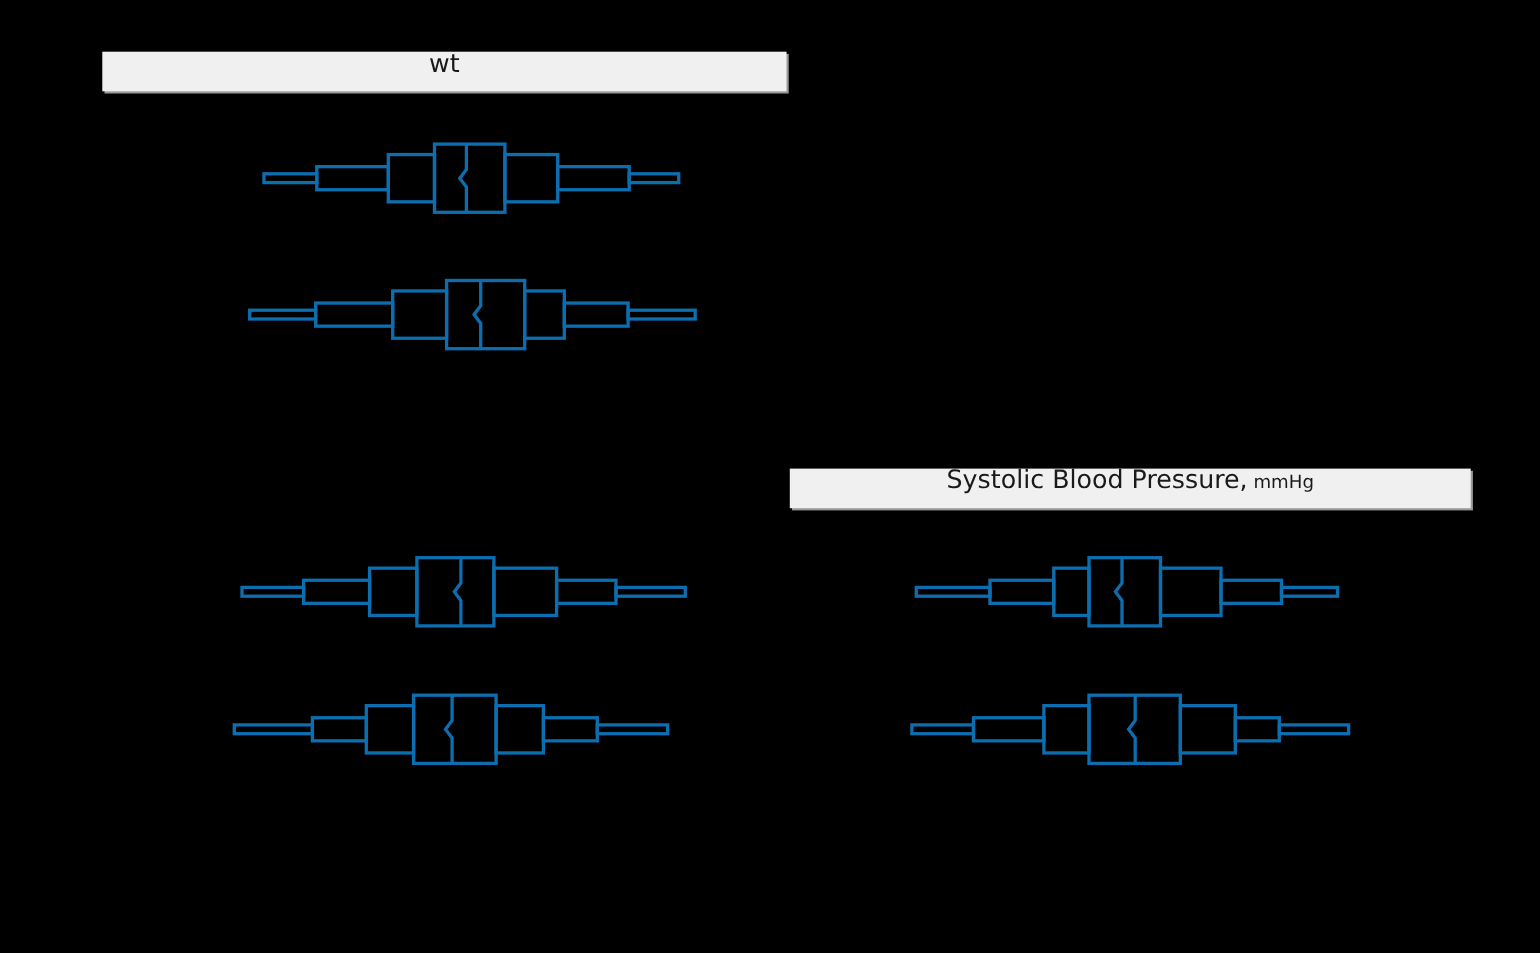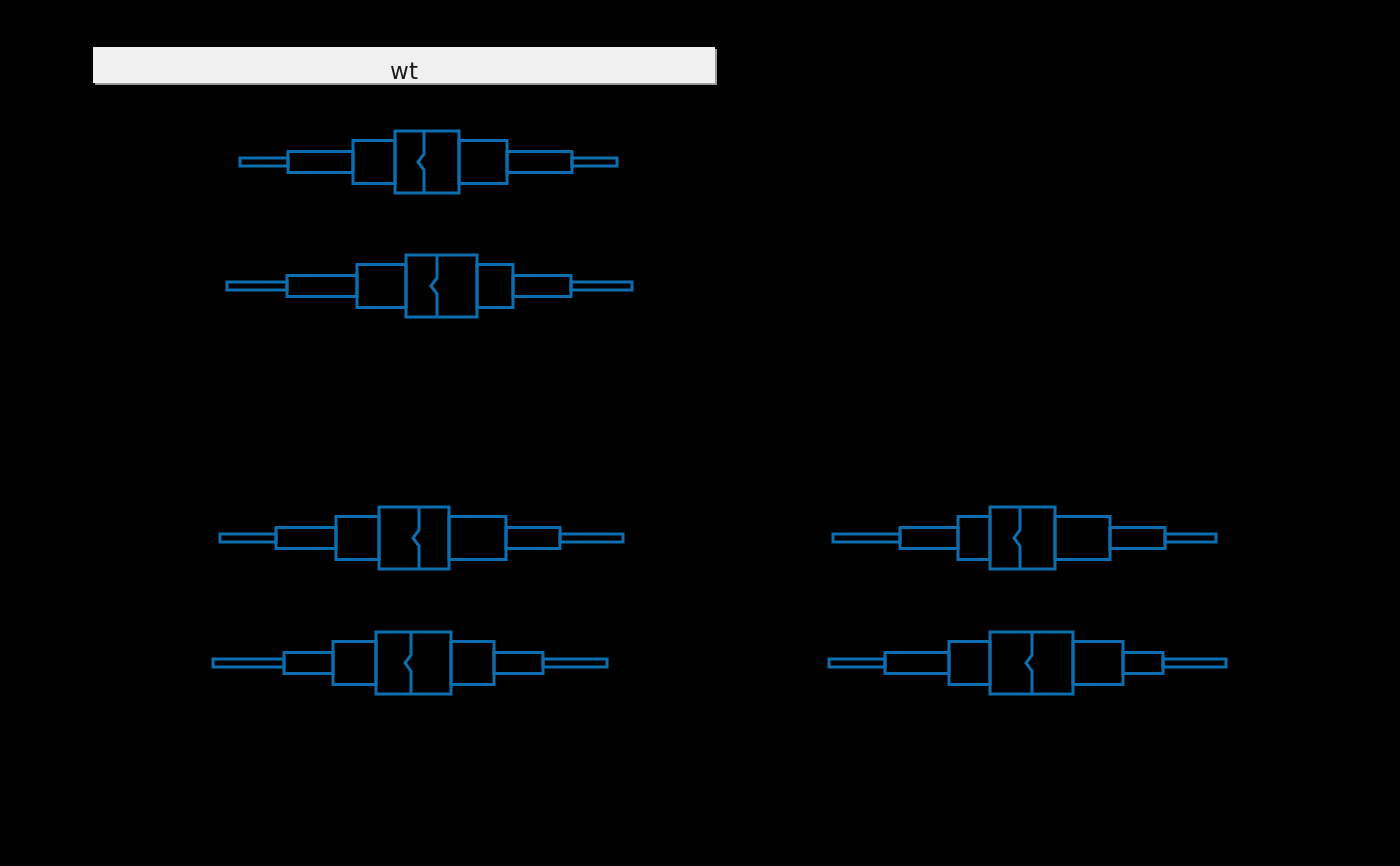--- a/index.html
+++ b/index.html
@@ -16,21 +16,21 @@
   }
   .stage {
     position: absolute;
     inset: 0;
   }
   .strip {
     position: absolute;
     background: var(--strip-bg, #f0f0f0);
     box-shadow: 2px 2px 0 0 var(--strip-shadow, #9b9b9b);
     display: flex;
-    align-items: flex-end;
+    align-items: flex-start;
     justify-content: center;
     color: var(--strip-text, #1a1a1a);
   }
   .strip-text {
     line-height: 1;
     white-space: pre;
   }
   .strip-label {
     font-size: 23px;
   }
@@ -110,14 +110,17 @@
         <rect x="1163" y="659" width="63" height="8" fill="none" stroke="#0d6eaf" stroke-width="3"></rect>
         <path d="M 1032 632 V 655 L 1026 663 L 1032 671 V 694" fill="none" stroke="#0d6eaf" stroke-width="3"></path>
       </g>
     </svg>
 
   <div class="strip" style="left: 93px; top: 47px; width: 622px; height: 36px;">
     <span class="strip-text"><span class="strip-label">wt</span><span class="strip-suffix"></span></span>
   </div>
 
 
+  <div class="strip" style="left: 718px; top: 426px; width: 619px; height: 36px;">
+    <span class="strip-text"><span class="strip-label">Systolic Blood Pressure,</span><span class="strip-suffix"> mmHg</span></span>
+  </div>
 
 </div>
 
 </body></html>

